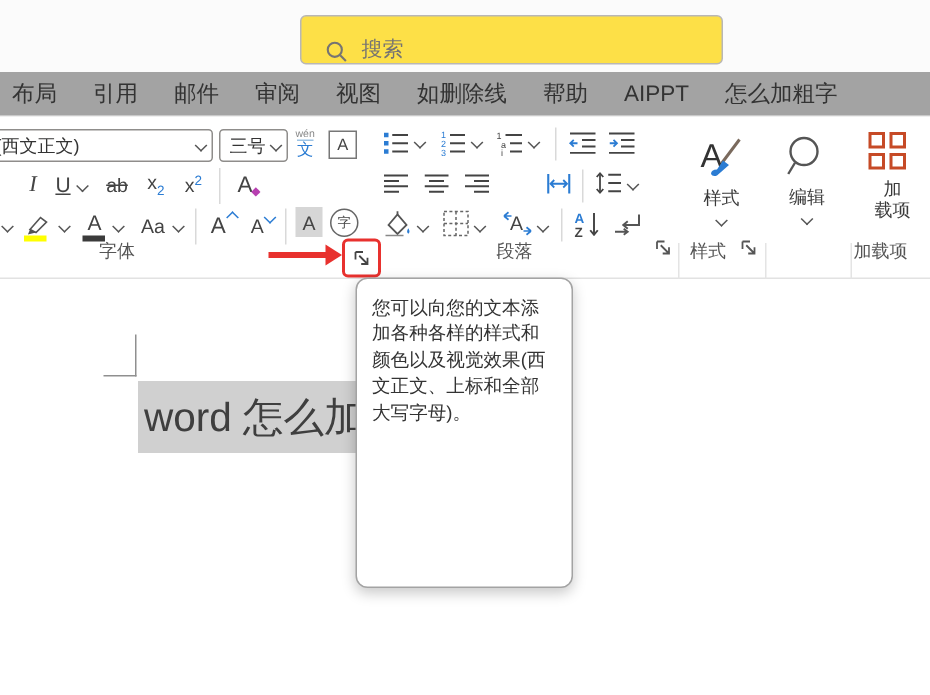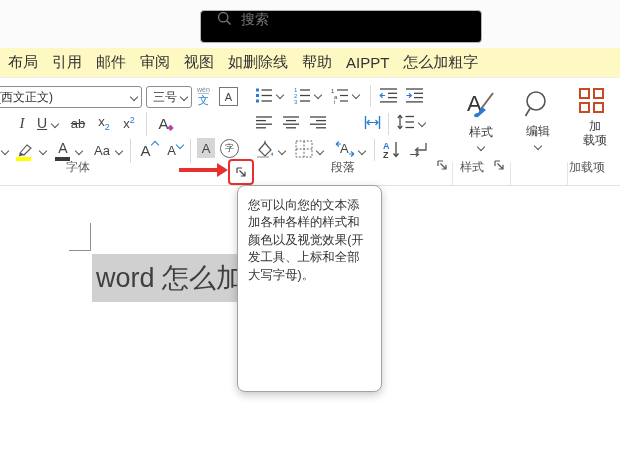--- a/index.html
+++ b/index.html
@@ -1,26 +1,26 @@
 <!DOCTYPE html>
 <html><head>
 <meta charset="utf-8">
 <style>
   html,body{margin:0;padding:0;}
   #app{position:relative;width:620px;height:463px;background:#ffffff;overflow:hidden;
        font-family:"Liberation Sans","DejaVu Sans",sans-serif;color:#3b3b3b;}
   
   .topbar{position:absolute;left:0;top:0;width:620px;height:48px;background:#fbfbfb;}
-  .searchbox{position:absolute;left:200px;top:10px;width:282px;height:33px;background:#000000;
-             border:1px solid #b9b7b5;border-radius:4px;display:flex;align-items:flex-start;
+  .searchbox{position:absolute;left:200px;top:10px;width:282px;height:33px;background:#fde047;
+             border:1px solid #b9b7b5;border-radius:4px;display:flex;align-items:flex-end;
              padding-left:16px;box-sizing:border-box;gap:9px;}
   .search-ph{font-size:14px;color:#767472;}
   
   .tabs{position:absolute;left:0;top:48px;width:620px;height:30px;display:flex;align-items:center;
-        padding-left:8px;gap:14px;background:#fef9c3;border-bottom:1px solid #efefef;box-sizing:border-box;}
+        padding-left:8px;gap:24px;background:#a3a3a3;border-bottom:1px solid #efefef;box-sizing:border-box;}
   .tab{font-size:15px;color:#333;white-space:nowrap;cursor:default;}
   
   .ribbon{position:absolute;left:0;top:78px;width:620px;height:108px;background:#fff;
           border-bottom:1px solid #e2e2e2;box-sizing:border-box;}
   .grp,.abs0{position:absolute;left:0;top:0;width:0;height:0;}
   .gsep{position:absolute;top:84px;height:93px;width:1px;background:#e4e4e4;}
   .vdiv{position:absolute;width:1px;background:#d9d9d9;}
   .combo{position:absolute;height:22px;border:1px solid #8f8d8b;border-radius:3px;background:#fff;
          display:flex;align-items:center;box-sizing:border-box;font-size:12px;color:#333;
          padding:0 4px 0 6px;justify-content:space-between;}
@@ -398,16 +398,16 @@
     </div>
   </div>
 
   <div class="docarea">
     <span class="corner-v"></span>
     <span class="corner-h"></span>
     <div class="selection">word 怎么加粗字</div>
   </div>
 
   <div class="tooltip">
-    <p>您可以向您的文本添加各种各样的样式和颜色以及视觉效果(开发工具、上标和全部大写字母)。</p>
+    <p>您可以向您的文本添加各种各样的样式和颜色以及视觉效果(西文正文、上标和全部大写字母)。</p>
   </div>
 
 </div>
 
 </body></html>

